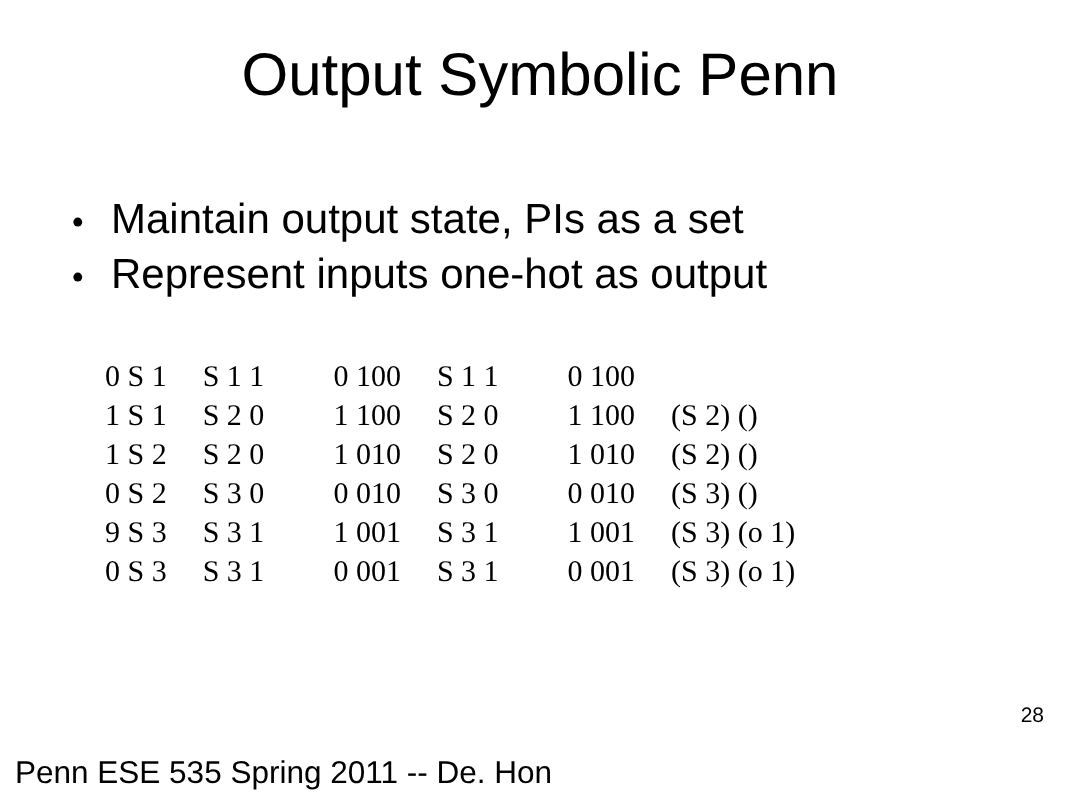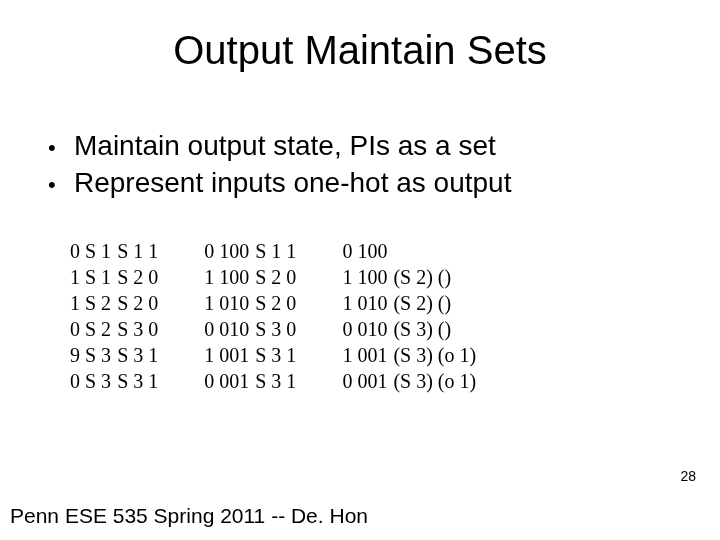--- a/index.html
+++ b/index.html
@@ -57,21 +57,21 @@
     gap: 46px;
     font-family: "Times New Roman", Times, serif;
     font-size: 20px;
     line-height: 1.3;
   }
   .tbl {
     white-space: nowrap;
   }
   .tbl .trow {
     display: flex;
-    gap: 6px;
+    gap: 24px;
   }
   .tbl .cell {
     white-space: pre;
   }
   .pagenum {
     position: absolute;
     right: 24px;
     bottom: 56px;
     font-family: Arial, Helvetica, sans-serif;
     font-size: 14px;
@@ -82,21 +82,21 @@
     bottom: 12px;
     font-family: Arial, Helvetica, sans-serif;
     font-size: 21px;
   }
 </style>
 </head>
 <body>
 
 <div class="slide">
 
-  <div class="title">Output Maintain Sets</div>
+  <div class="title">Output Symbolic Penn</div>
 
   <div class="bullets">
     <div class="row">
       <span class="dot">•</span>
       <span>Maintain output state, PIs as a set</span>
     </div>
     <div class="row">
       <span class="dot">•</span>
       <span>Represent inputs one-hot as output</span>
     </div>

